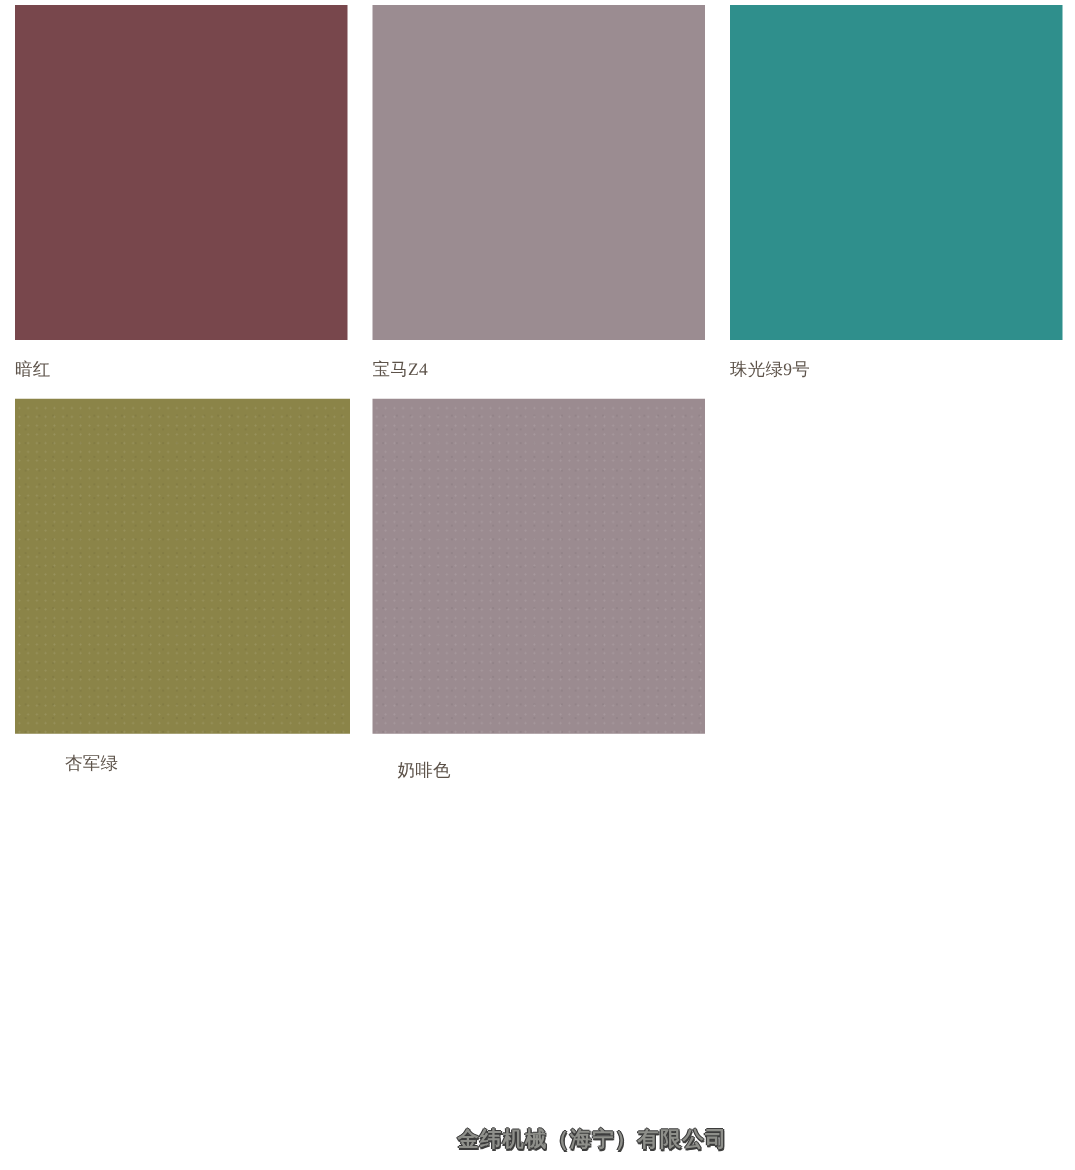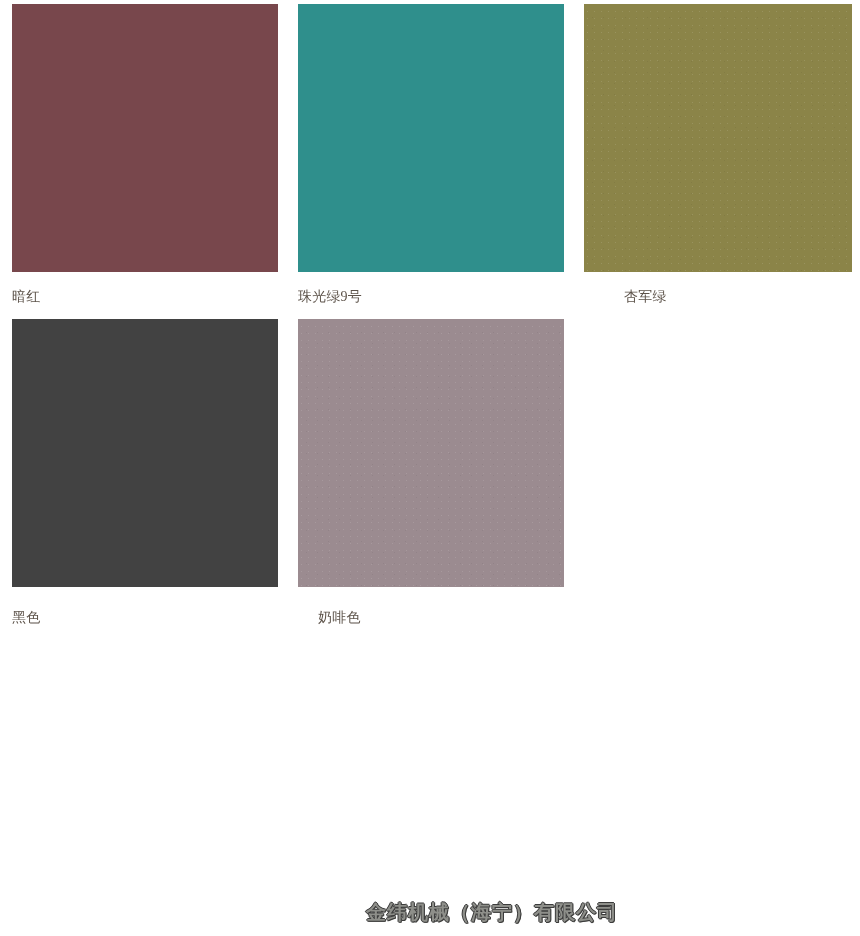--- a/index.html
+++ b/index.html
@@ -65,21 +65,21 @@
     background-size: 7px 7px, 11px 11px;
     background-position: 0 0, 3px 4px;
     opacity: 0.55;
   }
   .swatch-cell.col-3.tex::after { width: 268px; }
   #watermark {
     position: absolute;
     left: 366px;
     top: 901px;
     font-family: "DejaVu Sans", "Liberation Sans", sans-serif;
-    font-size: 20px;
+    font-size: 17px;
     font-weight: bold;
     line-height: 22px;
     letter-spacing: 1px;
     color: #8e8f8a;
     text-shadow:
       -1px 0 #3c3c3c, 1px 0 #3c3c3c,
       0 -1px #3c3c3c, 0 1px #3c3c3c,
       1px 1px #4a4a46;
     white-space: nowrap;
   }
@@ -87,37 +87,37 @@
 </head>
 <body style="background: rgb(255, 255, 255);">
 
 <div id="color-grid">
 
   <div class="swatch-cell row-1 col-1">
     <div class="swatch-chip" style="background: rgb(120, 71, 76);"></div>
     <div class="swatch-label" style="color: rgb(93, 83, 74);">暗红</div>
   </div>
 
+  <div class="swatch-cell row-1 col-2">
+    <div class="swatch-chip" style="background: rgb(155, 140, 145);"></div>
+    <div class="swatch-label" style="color: rgb(93, 83, 74);">宝马Z4</div>
+  </div>
 
 
   <div class="swatch-cell row-2 col-1">
     <div class="swatch-chip" style="background: rgb(47, 143, 140);"></div>
     <div class="swatch-label" style="color: rgb(93, 83, 74);">珠光绿9号</div>
   </div>
 
 
   <div class="swatch-cell row-2 col-3 tex">
     <div class="swatch-chip" style="background: rgb(139, 132, 72);"></div>
     <div class="swatch-label" style="color: rgb(93, 83, 74); margin-left: 40px;">杏军绿</div>
   </div>
 
-  <div class="swatch-cell row-3 col-1">
-    <div class="swatch-chip" style="background: rgb(66, 66, 66);"></div>
-    <div class="swatch-label" style="color: rgb(93, 83, 74);">黑色</div>
-  </div>
 
   <div class="swatch-cell row-3 col-2 tex">
     <div class="swatch-chip" style="background: rgb(155, 139, 144);"></div>
     <div class="swatch-label" style="color: rgb(93, 83, 74); margin-left: 20px;">奶啡色</div>
   </div>
 
 
   <div id="watermark">金纬机械（海宁）有限公司</div>
 
 </div>

